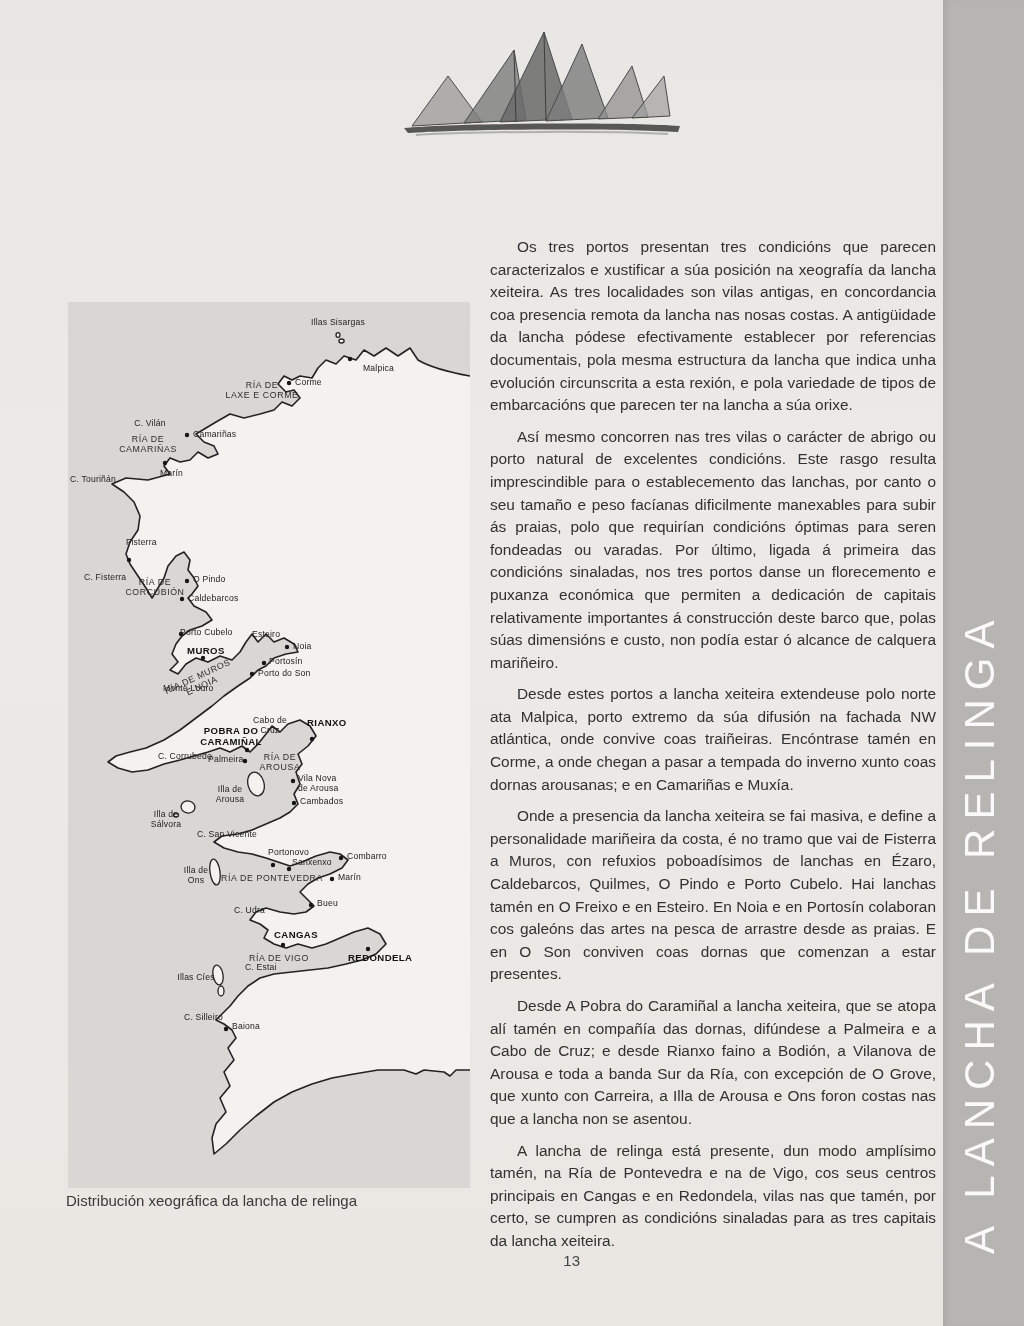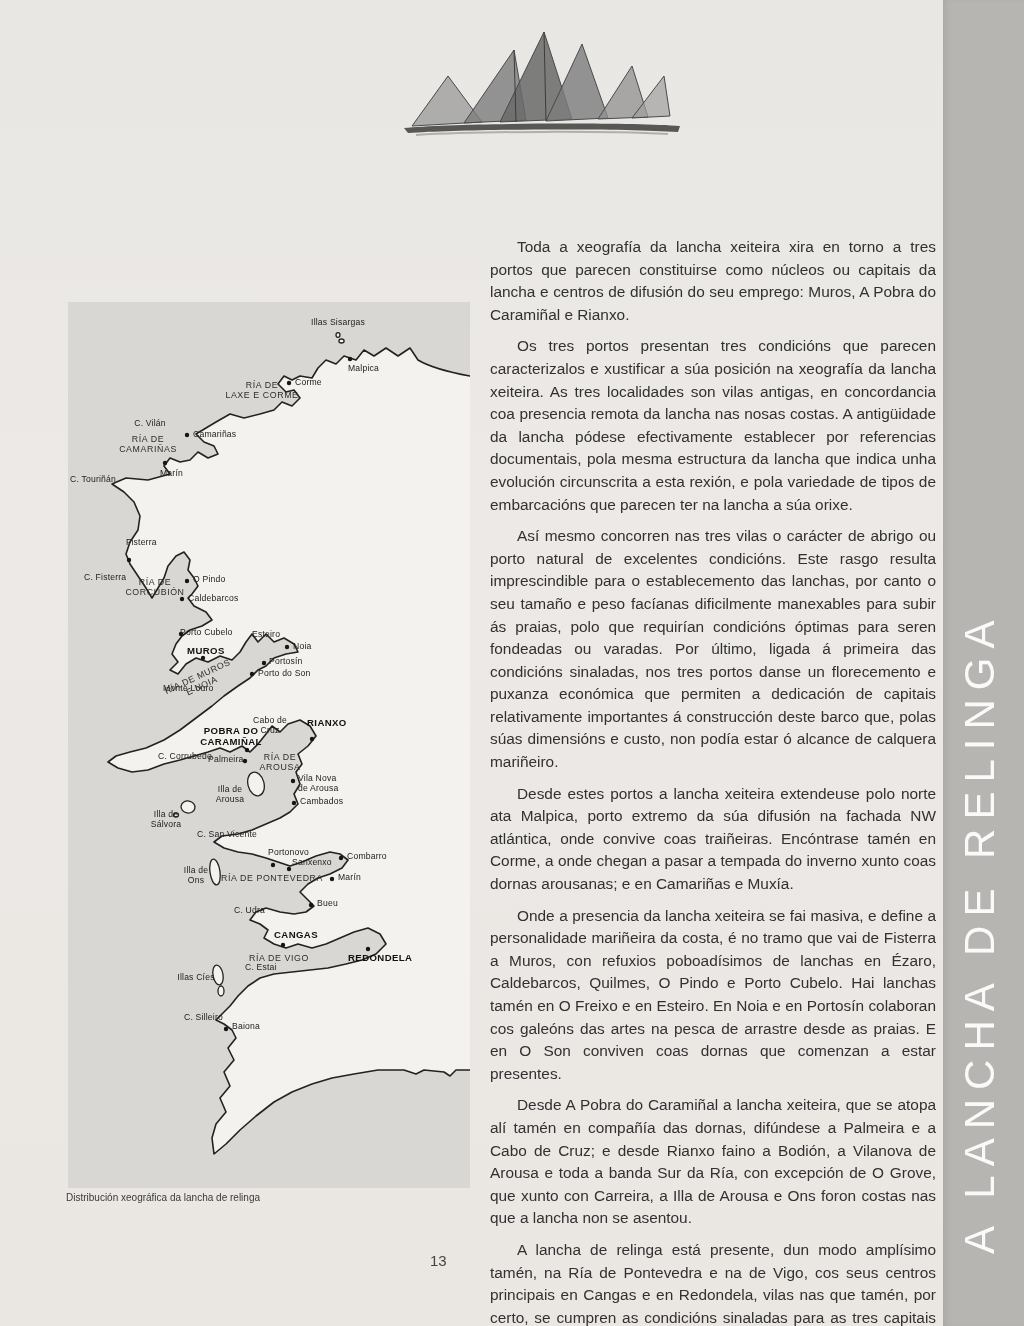--- a/index.html
+++ b/index.html
@@ -25,29 +25,29 @@
   .map-box svg{position:absolute;left:0;top:0;}
   .map-label-layer{position:absolute;left:0;top:0;width:402px;height:886px;}
   .map-label{
     position:absolute;font-size:8.6px;line-height:1.12;color:#222;
     white-space:pre-line;letter-spacing:.2px;
   }
   .map-label.bold{font-weight:bold;font-size:9.6px;letter-spacing:.4px;color:#111;}
   .map-label.ria{font-size:8.8px;letter-spacing:.6px;color:#2c2c2c;text-align:center;}
   .map-label.center{transform:translateX(-50%);text-align:center;}
   
-  .caption{position:absolute;left:66px;top:1192px;font-size:10px;color:#3a3a3a;text-align:center;}
+  .caption{position:absolute;left:66px;top:1192px;font-size:15px;color:#3a3a3a;text-align:center;}
   
   .article{
     position:absolute;left:490px;top:236px;width:446px;
     font-size:15.4px;line-height:22.6px;text-align:justify;color:#313131;
   }
   .article p{margin:0 0 9px 0;text-indent:27px;}
   
-  .page-number{position:absolute;left:430px;top:1252px;width:150px;text-align:left;font-size:15px;color:#444;}
+  .page-number{position:absolute;left:430px;top:1252px;width:150px;text-align:right;font-size:15px;color:#444;}
   
   .side-band{position:absolute;left:943px;top:0;width:81px;height:1326px;background:#b6b5b2;
     box-shadow:inset 6px 0 10px -6px rgba(0,0,0,.12);}
   .side-band-text{
     position:absolute;left:956px;top:1326px;transform-origin:0 0;transform:rotate(-90deg);
     width:1326px;padding-left:72px;box-sizing:border-box;
     font-size:42px;letter-spacing:9px;color:rgba(255,255,255,.93);font-weight:400;
     white-space:nowrap;
   }
 </style>
@@ -108,21 +108,21 @@
         <circle cx="221" cy="567" r="2.2" fill="#161616"></circle>
         <circle cx="273" cy="556" r="2.2" fill="#161616"></circle>
         <circle cx="264" cy="577" r="2.2" fill="#161616"></circle>
         <circle cx="243" cy="603" r="2.2" fill="#161616"></circle>
         <circle cx="215" cy="643" r="2.2" fill="#161616"></circle>
         <circle cx="300" cy="647" r="2.2" fill="#161616"></circle>
         <circle cx="158" cy="727" r="2.2" fill="#161616"></circle>
       </svg>
     <div class="map-label-layer">
         <div class="map-label center" style="left: 270px; top: 16px;">Illas Sisargas</div>
-        <div class="map-label" style="left: 256px; top: 62px; padding-left: 24px;">Malpica</div>
+        <div class="map-label" style="left: 271px; top: 62px; padding-left: 24px;">Malpica</div>
         <div class="map-label" style="left: 227px; top: 76px;">Corme</div>
         <div class="map-label ria center" style="left: 194px; top: 79px;">RÍA DE
 LAXE E CORME</div>
         <div class="map-label center" style="left: 82px; top: 117px;">C. Vilán</div>
         <div class="map-label" style="left: 125px; top: 128px;">Camariñas</div>
         <div class="map-label ria center" style="left: 80px; top: 133px;">RÍA DE
 CAMARIÑAS</div>
         <div class="map-label" style="left: 92px; top: 167px;">Marín</div>
         <div class="map-label" style="left: 2px; top: 173px;">C. Touriñán</div>
         <div class="map-label" style="left: 58px; top: 236px;">Fisterra</div>
@@ -172,21 +172,20 @@
         <div class="map-label" style="left: 177px; top: 661px;">C. Estai</div>
         <div class="map-label center" style="left: 128px; top: 671px;">Illas Cíes</div>
         <div class="map-label" style="left: 116px; top: 711px;">C. Silleiro</div>
         <div class="map-label" style="left: 164px; top: 720px;">Baiona</div>
       </div>
   </div>
 
   <div class="caption">Distribución xeográfica da lancha de relinga</div>
 
   <div class="article">
-    <p>Toda a xeografía da lancha xeiteira xira en torno a tres portos que parecen constituirse como núcleos ou capitais da lancha e centros de difusión do seu emprego: Muros, A Pobra do Caramiñal e Rianxo.</p>
     <p>Os tres portos presentan tres condicións que parecen caracterizalos e xustificar a súa posición na xeografía da lancha xeiteira. As tres localidades son vilas antigas, en concordancia coa presencia remota da lancha nas nosas costas. A antigüidade da lancha pódese efectivamente establecer por referencias documentais, pola mesma estructura da lancha que indica unha evolución circunscrita a esta rexión, e pola variedade de tipos de embarcacións que parecen ter na lancha a súa orixe.</p>
     <p>Así mesmo concorren nas tres vilas o carácter de abrigo ou porto natural de excelentes condicións. Este rasgo resulta imprescindible para o establecemento das lanchas, por canto o seu tamaño e peso facíanas dificilmente manexables para subir ás praias, polo que requirían condicións óptimas para seren fondeadas ou varadas. Por último, ligada á primeira das condicións sinaladas, nos tres portos danse un florecemento e puxanza económica que permiten a dedicación de capitais relativamente importantes á construcción deste barco que, polas súas dimensións e custo, non podía estar ó alcance de calquera mariñeiro.</p>
     <p>Desde estes portos a lancha xeiteira extendeuse polo norte ata Malpica, porto extremo da súa difusión na fachada NW atlántica, onde convive coas traiñeiras. Encóntrase tamén en Corme, a onde chegan a pasar a tempada do inverno xunto coas dornas arousanas; e en Camariñas e Muxía.</p>
     <p>Onde a presencia da lancha xeiteira se fai masiva, e define a personalidade mariñeira da costa, é no tramo que vai de Fisterra a Muros, con refuxios poboadísimos de lanchas en Ézaro, Caldebarcos, Quilmes, O Pindo e Porto Cubelo. Hai lanchas tamén en O Freixo e en Esteiro. En Noia e en Portosín colaboran cos galeóns das artes na pesca de arrastre desde as praias. E en O Son conviven coas dornas que comenzan a estar presentes.</p>
     <p>Desde A Pobra do Caramiñal a lancha xeiteira, que se atopa alí tamén en compañía das dornas, difúndese a Palmeira e a Cabo de Cruz; e desde Rianxo faino a Bodión, a Vilanova de Arousa e toda a banda Sur da Ría, con excepción de O Grove, que xunto con Carreira, a Illa de Arousa e Ons foron costas nas que a lancha non se asentou.</p>
     <p>A lancha de relinga está presente, dun modo amplísimo tamén, na Ría de Pontevedra e na de Vigo, cos seus centros principais en Cangas e en Redondela, vilas nas que tamén, por certo, se cumpren as condicións sinaladas para as tres capitais da lancha xeiteira.</p>
   </div>
 
   <div class="page-number">13</div>
 

